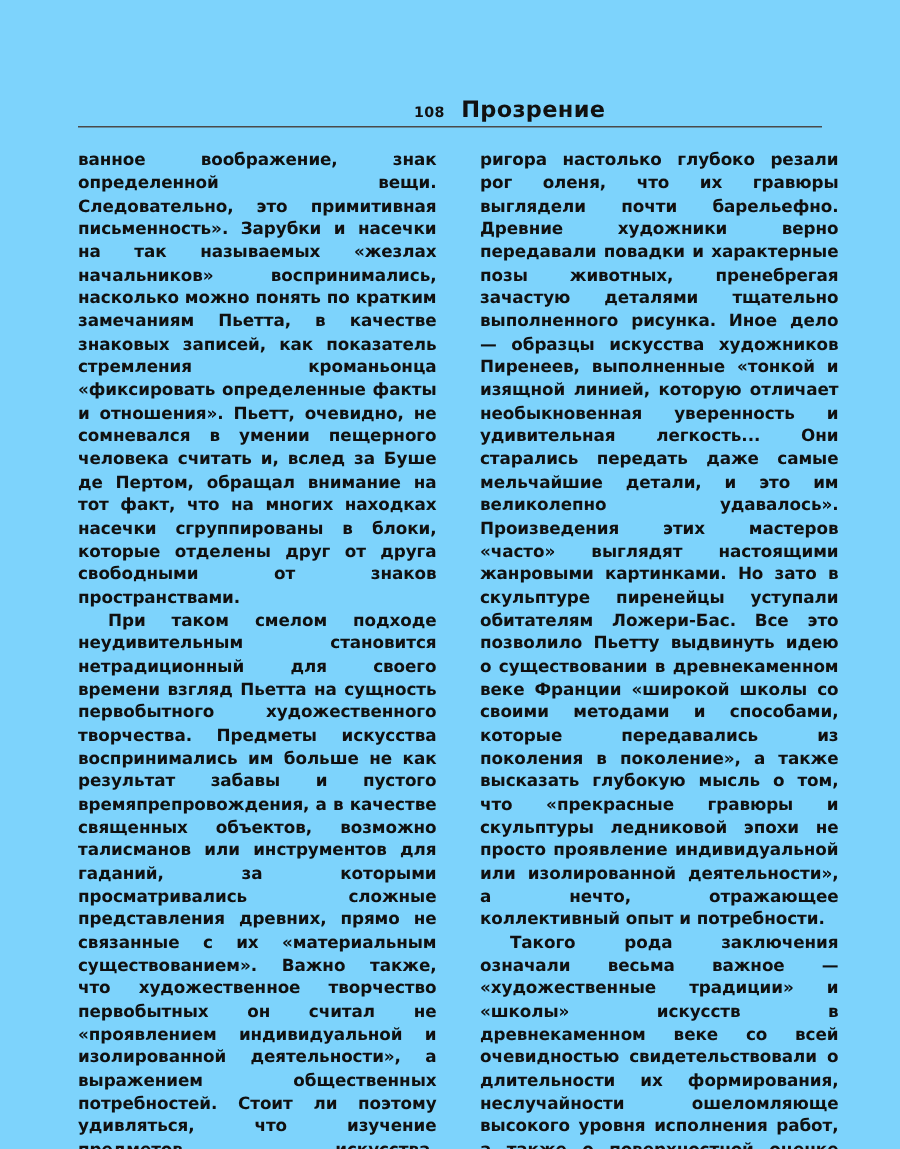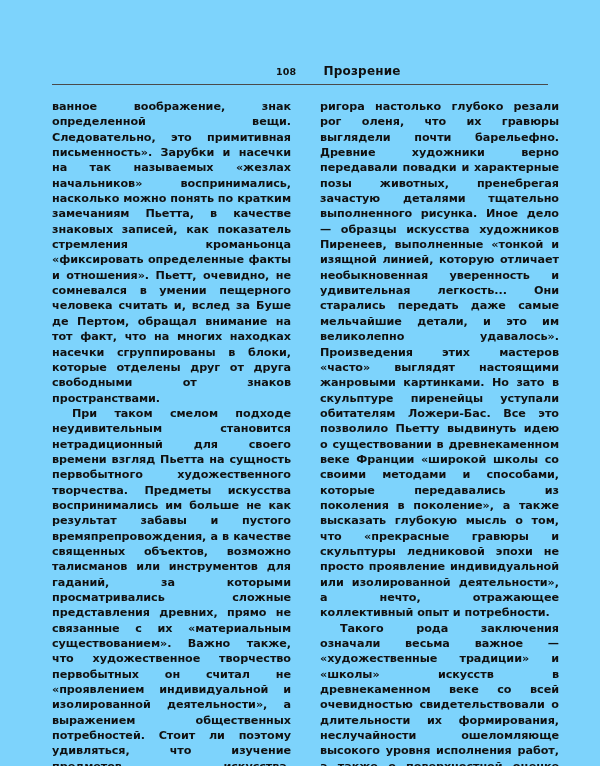--- a/index.html
+++ b/index.html
@@ -38,25 +38,25 @@
     justify-content: flex-start;
     padding-left: 224px;
   }
   .folio {
     font-size: 9.5px;
     font-weight: bold;
     letter-spacing: 0.2px;
     color: #111;
   }
   .rh-title {
-    font-size: 12px;
+    font-size: 15px;
     font-weight: bold;
     letter-spacing: 0.2px;
     color: #111;
-    margin-left: 27px;
+    margin-left: 11px;
   }
   .head-rule {
     position: absolute;
     left: 52px;
     top: 84px;
     width: 496px;
     height: 1px;
     background: #4a4a4a;
   }
 

